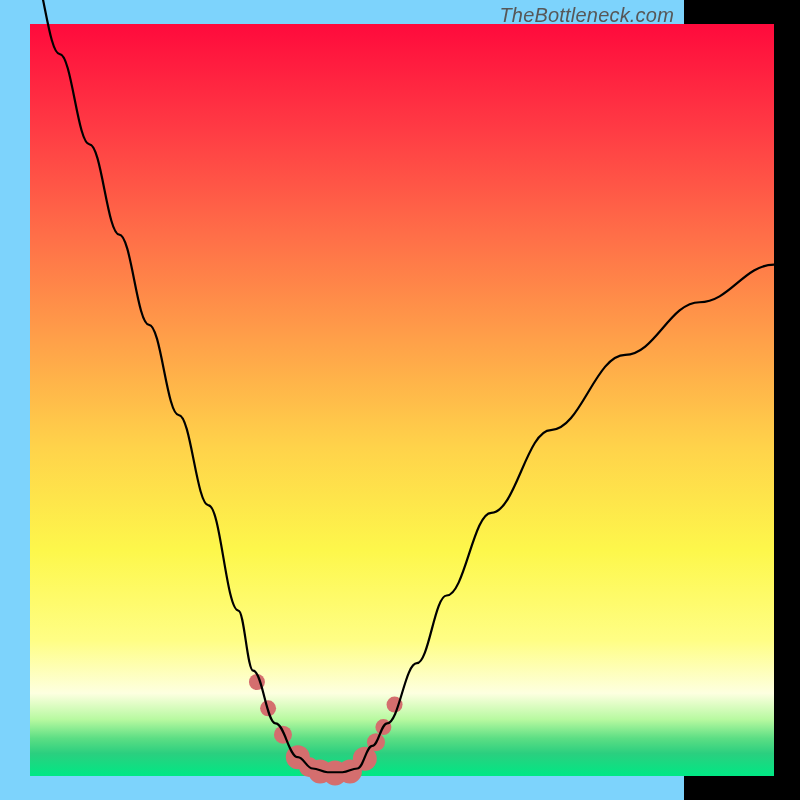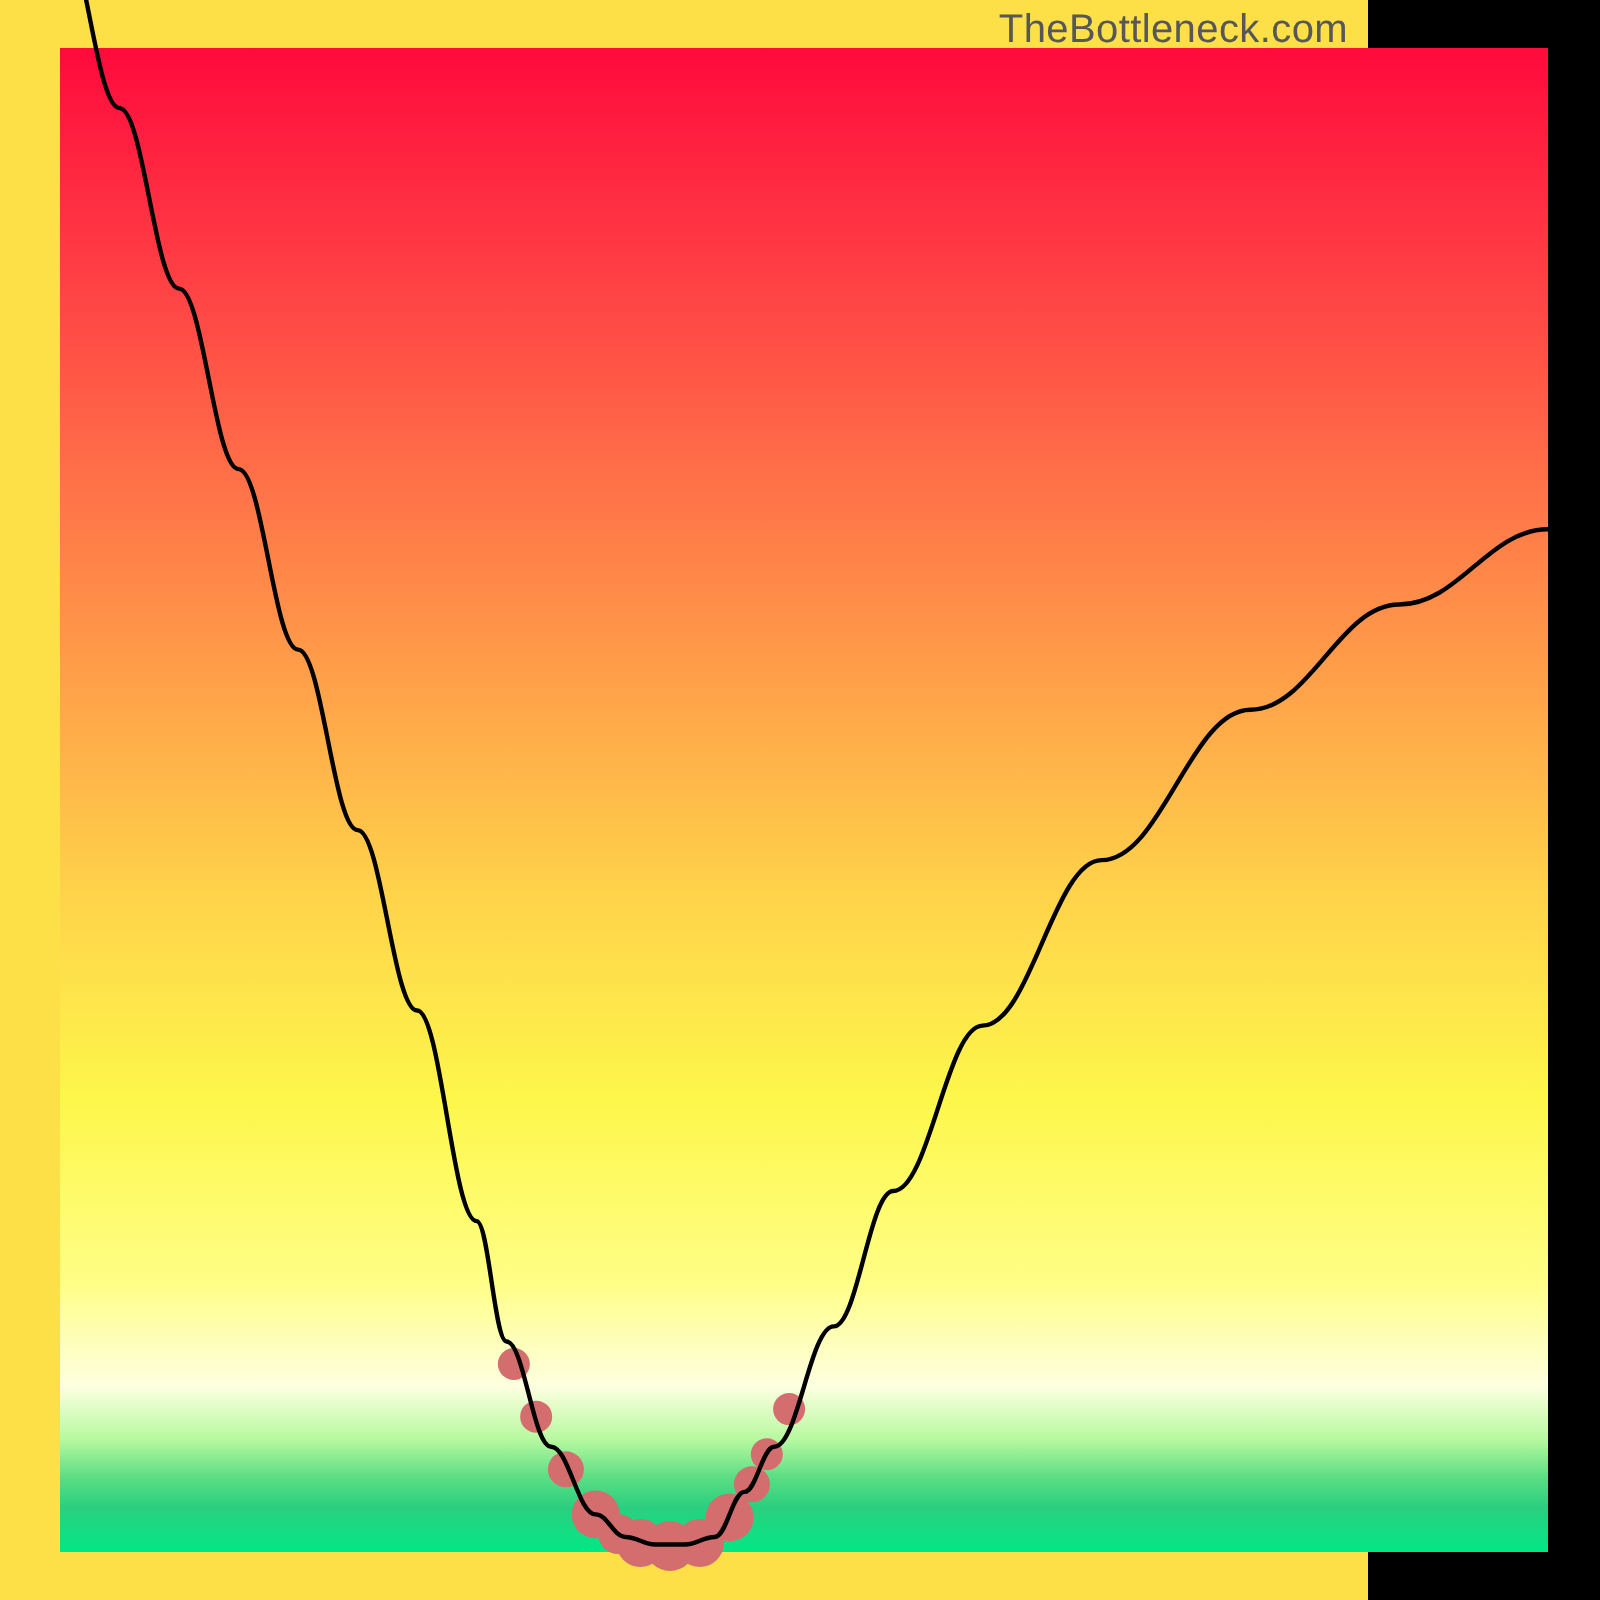--- a/index.html
+++ b/index.html
@@ -8,21 +8,22 @@
     width: 800px;
     height: 800px;
     overflow: hidden;
     background: #000;
     font-family: Arial, Helvetica, sans-serif;
   }
   .frame {
     position: absolute;
     left: 0; top: 0;
     width: 684px; height: 800px;
-    background: #fde047;
+    background: #7dd3fc;
+    font-style: italic;
   }
   .plot {
     position: absolute;
     left: 30px;
     top: 24px;
     width: 744px;
     height: 752px;
     background: linear-gradient(
       to bottom,
       #ff0a3c 0%,

